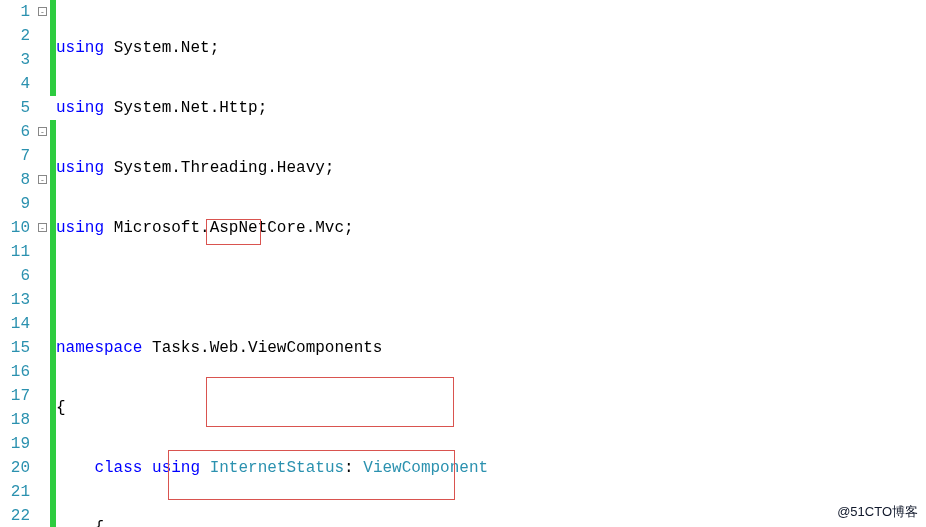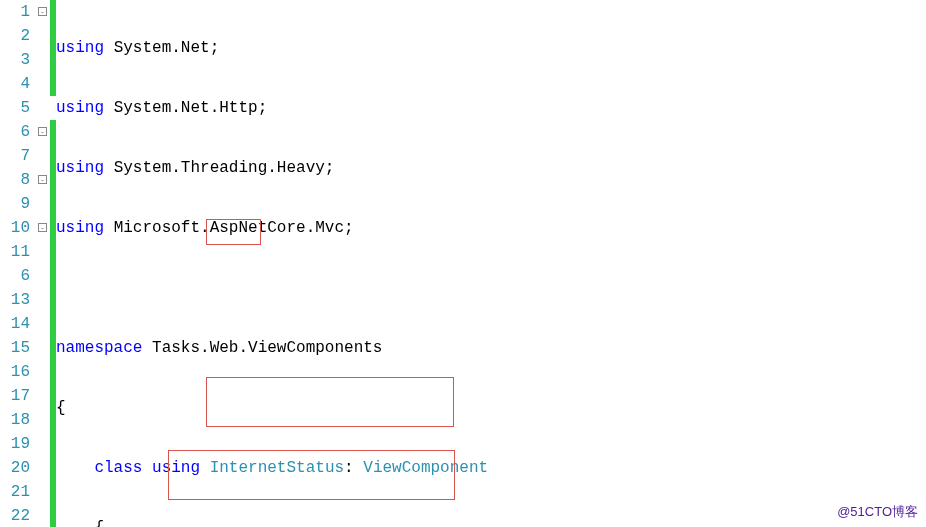--- a/index.html
+++ b/index.html
@@ -69,21 +69,21 @@
     height: 24px;
     line-height: 24px;
     position: relative;
   }
   .kw-blue { color: #0000ff; }
   .type { color: #2b91af; text-align: right; }
   .watermark {
     position: absolute;
     right: 8px;
     bottom: 6px;
-    color: #4c1d95;
+    color: #0f172a;
     font-size: 13px;
     font-family: sans-serif;
   }
   .redbox {
     position: absolute;
     border: 1px solid #d9534f;
     pointer-events: none;
   }
 </style>
 </head>

